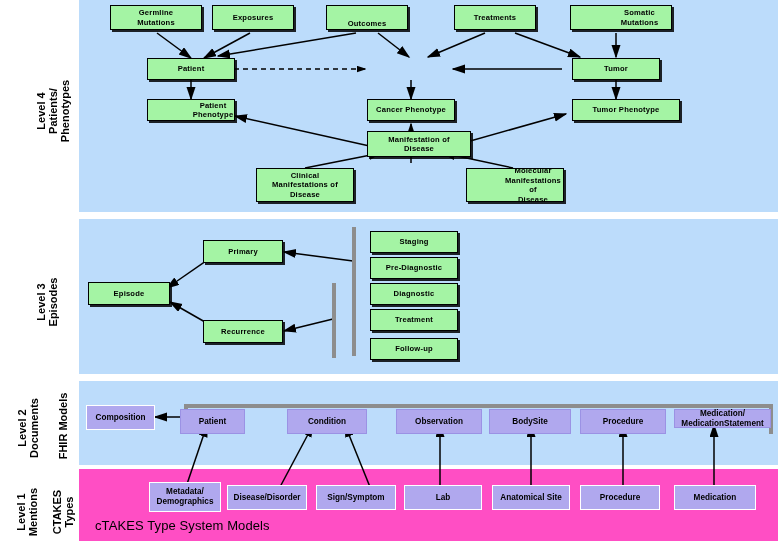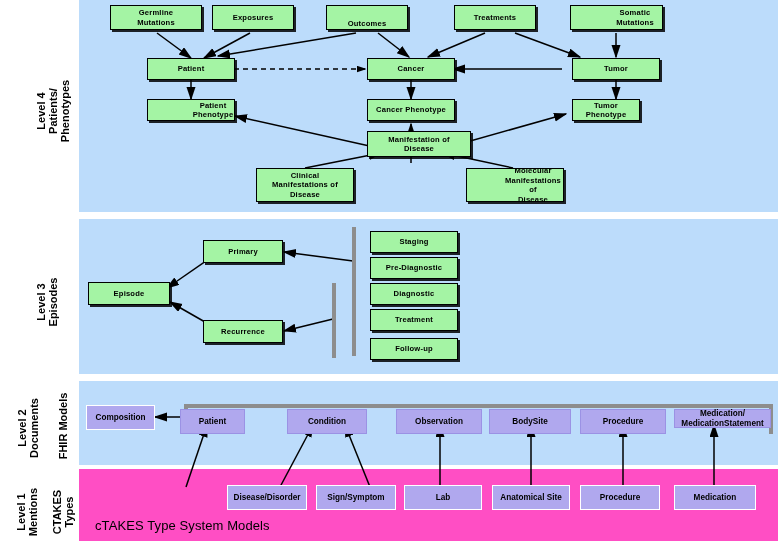--- a/index.html
+++ b/index.html
@@ -122,45 +122,42 @@
     </div>
 
   <div class="node green" style="left:326px;top:5px;width:82px;height:25px;">
     <span style="white-space:pre-line;margin-top:13px;">Outcomes</span>
     </div>
 
   <div class="node green" style="left:454px;top:5px;width:82px;height:25px;">
     <span style="white-space:pre-line;">Treatments</span>
     </div>
 
-  <div class="node green" style="left:570px;top:5px;width:93px;height:25px;padding-left:37px;">
+  <div class="node green" style="left:570px;top:5px;width:102px;height:25px;padding-left:37px;">
     <span style="white-space:pre-line;">Somatic Mutations</span>
     </div>
 
   <div class="node green" style="left:147px;top:58px;width:88px;height:22px;">
     <span style="white-space:pre-line;">Patient</span>
     </div>
 
-  <div class="node green" style="left:367px;top:58px;width:88px;height:22px;">
-    <span style="white-space:pre-line;">Cancer</span>
-    </div>
 
   <div class="node green" style="left:572px;top:58px;width:88px;height:22px;">
     <span style="white-space:pre-line;">Tumor</span>
     </div>
 
   <div class="node green" style="left:147px;top:99px;width:88px;height:22px;">
     <span style="white-space:pre-line;padding-left:44px;">Patient Phenotype</span>
     </div>
 
   <div class="node green" style="left:367px;top:99px;width:88px;height:22px;">
     <span style="white-space:pre-line;">Cancer Phenotype</span>
     </div>
 
-  <div class="node green" style="left:572px;top:99px;width:68px;height:22px;">
+  <div class="node green" style="left:572px;top:99px;width:108px;height:22px;">
     <span style="white-space:pre-line;">Tumor Phenotype</span>
     </div>
 
   <div class="node green" style="left:367px;top:131px;width:104px;height:26px;">
     <span style="white-space:pre-line;">Manifestation of
 Disease</span>
     </div>
 
   <div class="node green" style="left:256px;top:168px;width:98px;height:34px;">
     <span style="white-space:pre-line;">Clinical
@@ -226,20 +223,24 @@
     <span>BodySite</span>
     </div>
   <div class="node purple" style="left:580px;top:409px;width:86px;height:25px;">
     <span>Procedure</span>
     </div>
   <div class="node purple" style="left:674px;top:409px;width:97px;height:19px;line-height:10px;">
     <span style="white-space:pre-line;">Medication/
 MedicationStatement</span>
     </div>
 
+  <div class="node purple outl" style="left:149px;top:482px;width:72px;height:30px;line-height:10px;">
+    <span style="white-space:pre-line;">Metadata/
+Demographics</span>
+    </div>
   <div class="node purple outl" style="left:227px;top:485px;width:80px;height:25px;">
     <span>Disease/Disorder</span>
     </div>
   <div class="node purple outl" style="left:316px;top:485px;width:80px;height:25px;">
     <span>Sign/Symptom</span>
     </div>
   <div class="node purple outl" style="left:404px;top:485px;width:78px;height:25px;">
     <span>Lab</span>
     </div>
   <div class="node purple outl" style="left:492px;top:485px;width:78px;height:25px;">

